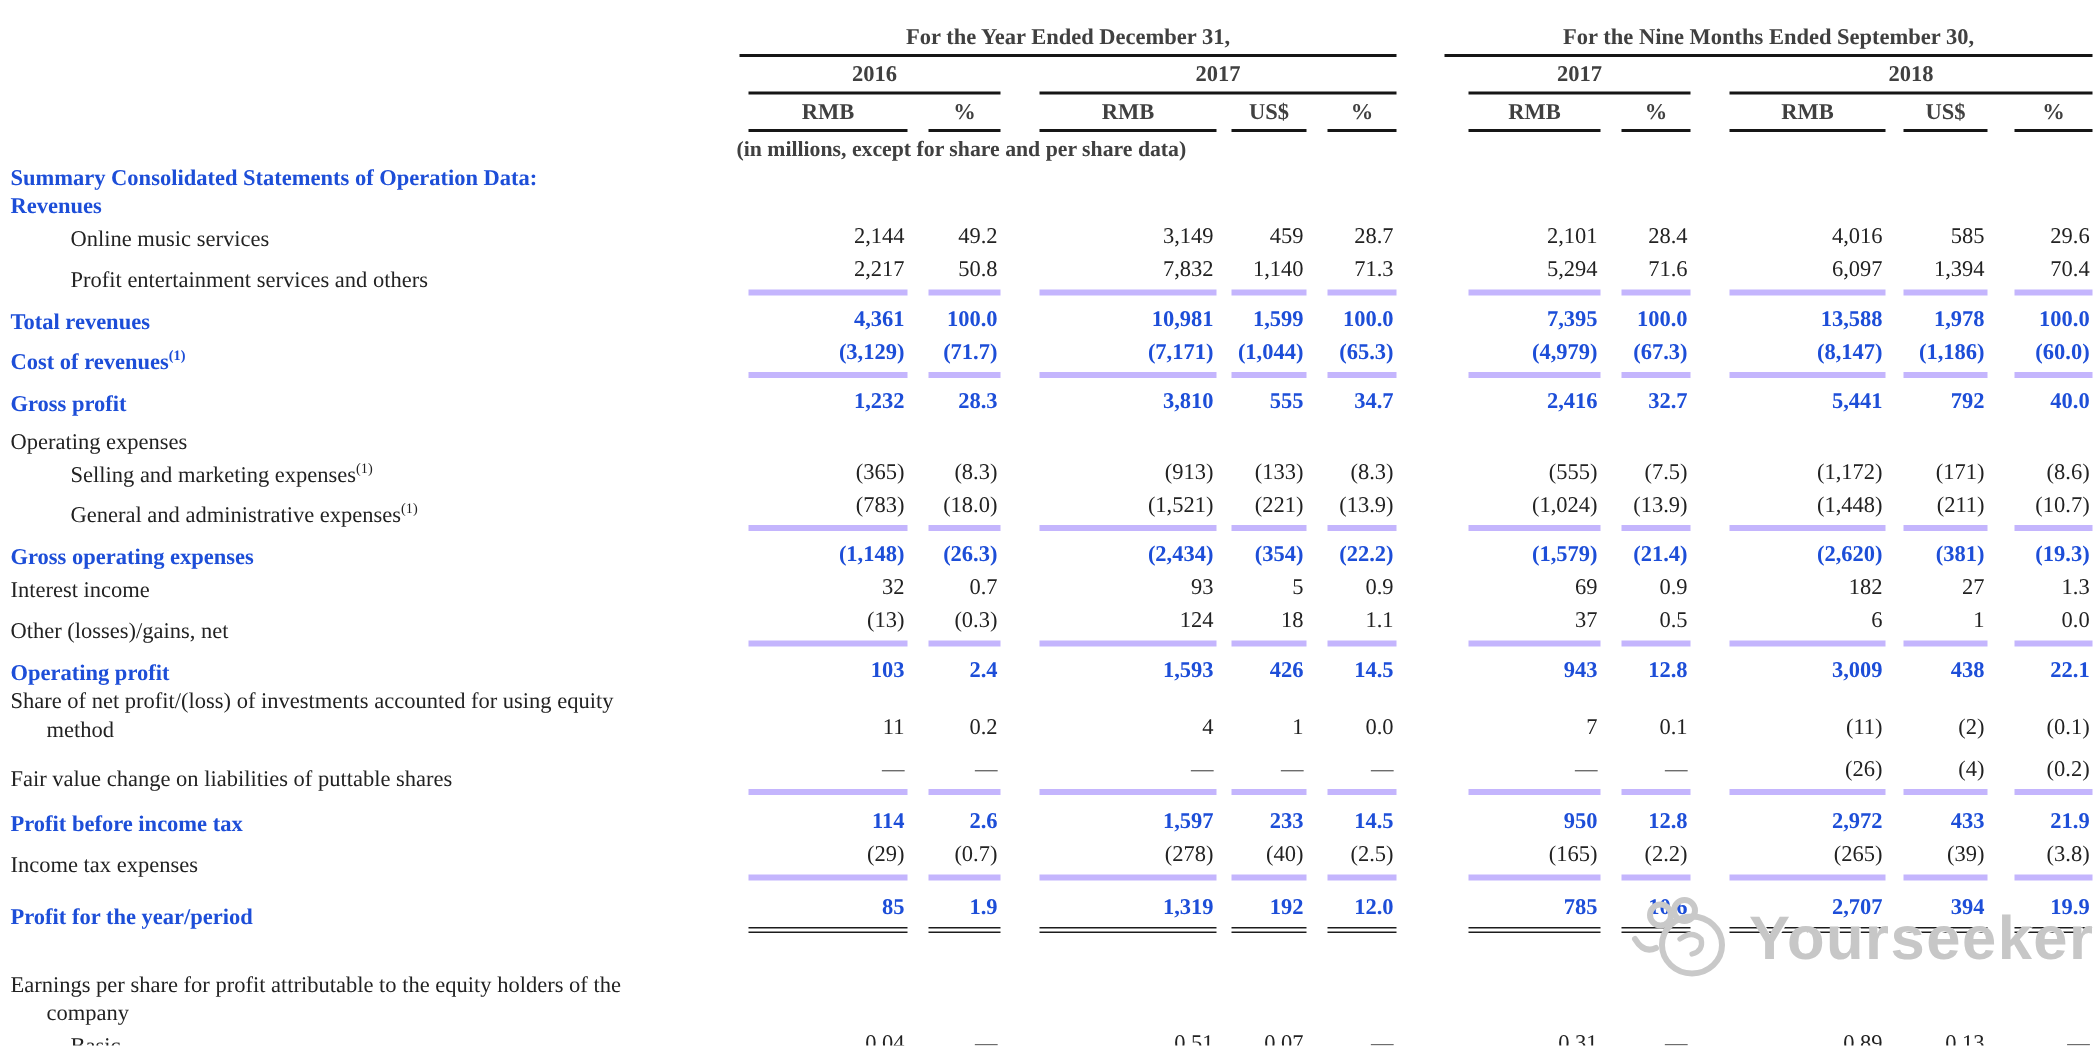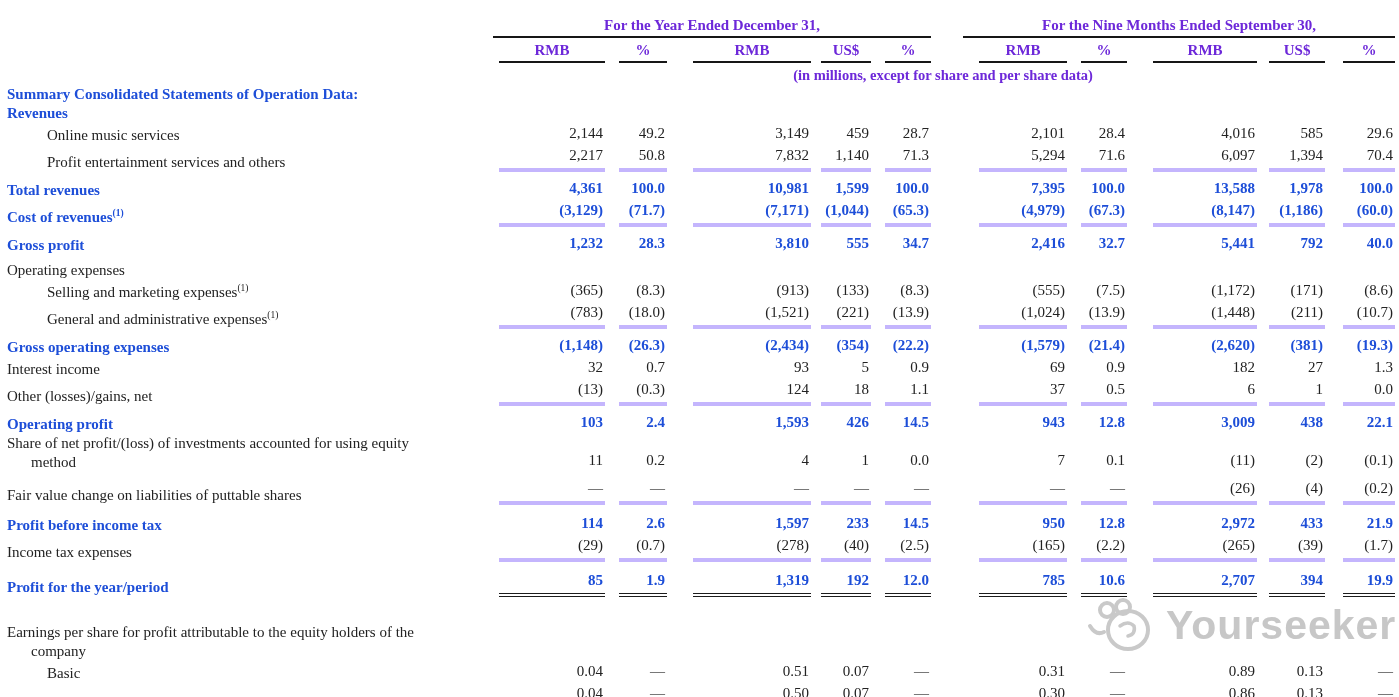--- a/index.html
+++ b/index.html
@@ -22,28 +22,28 @@
   .u2{border-bottom:4px double #1c1c1c;padding-bottom:3px}
   .dash{color:#4a4a4a}
   
   .c0{margin-left:8px}.c1{margin-left:14px}.c2{margin-left:26px}.c3{margin-left:10px}.c4{margin-left:14px}
   .c5{margin-left:16px}.c6{margin-left:14px}.c7{margin-left:26px}.c8{margin-left:12px}.c9{margin-left:18px}
   
   tr.gap-sm td{padding-top:6px}
   tr.gap-md td{padding-top:8px}
   tr.gap-lg td{padding-top:26px}
   
-  thead td{font-weight:bold;color:#6d28d9}
+  thead td{font-weight:bold;color:#404040}
   .hcell{text-align:center;border-bottom:2.5px solid #161616;padding-bottom:1px;white-space:nowrap}
   .g1{margin-left:2px}.g2{margin-left:0}
   .y16{margin-left:8px}.y17{margin-left:26px}.yn17{margin-left:16px}.yn18{margin-left:26px}
   .h-group td{padding-top:6px}
   .h-year td{padding-top:3px}
   .h-cur td{padding-top:3px}
-  .note{text-align:center;font-size:14.5px;padding-top:3px;white-space:nowrap}
+  .note{text-align:left;font-size:14.5px;padding-top:3px;white-space:nowrap}
   
   .watermark{
     position:absolute;left:1086px;top:596px;display:flex;align-items:center;gap:8px;
     font-family:"Liberation Sans",sans-serif;font-size:41px;font-weight:bold;letter-spacing:1px;
     color:#c7c7c7;text-shadow:1px 1px 0 #ffffff;pointer-events:none
   }
   .watermark svg{display:block}
 </style>
 </head>
 <body>
@@ -67,20 +67,36 @@
     <tr class="h-group">
       <td></td>
       <td colspan="5">
           <div class="hcell g1">For the Year Ended December 31,</div>
         </td>
       <td></td>
       <td colspan="5">
           <div class="hcell g2">For the Nine Months Ended September 30,</div>
         </td>
     </tr>
+    <tr class="h-year">
+      <td></td>
+      <td colspan="2">
+          <div class="hcell y16">2016</div>
+        </td>
+      <td colspan="3">
+          <div class="hcell y17">2017</div>
+        </td>
+      <td></td>
+      <td colspan="2">
+          <div class="hcell yn17">2017</div>
+        </td>
+      <td colspan="3">
+          <div class="hcell yn18">2018</div>
+        </td>
+    </tr>
     <tr class="h-cur">
       <td></td>
       <td>
           <div class="hcell c0">RMB</div>
         </td>
       <td>
           <div class="hcell c1">%</div>
         </td>
       <td>
           <div class="hcell c2">RMB</div>
@@ -755,21 +771,21 @@
         <td class="num">
           <div class="vc c6 u1">(2.2)</div>
         </td>
         <td class="num">
           <div class="vc c7 u1">(265)</div>
         </td>
         <td class="num">
           <div class="vc c8 u1">(39)</div>
         </td>
         <td class="num">
-          <div class="vc c9 u1">(1.7)</div>
+          <div class="vc c9 u1">(3.8)</div>
         </td>
       </tr>
       <tr class="bold gap-md">
         <td class="lbl">
           <div>Profit for the year/period</div>
         </td>
         <td class="num">
           <div class="vc c0 u2">85</div>
         </td>
         <td class="num">

